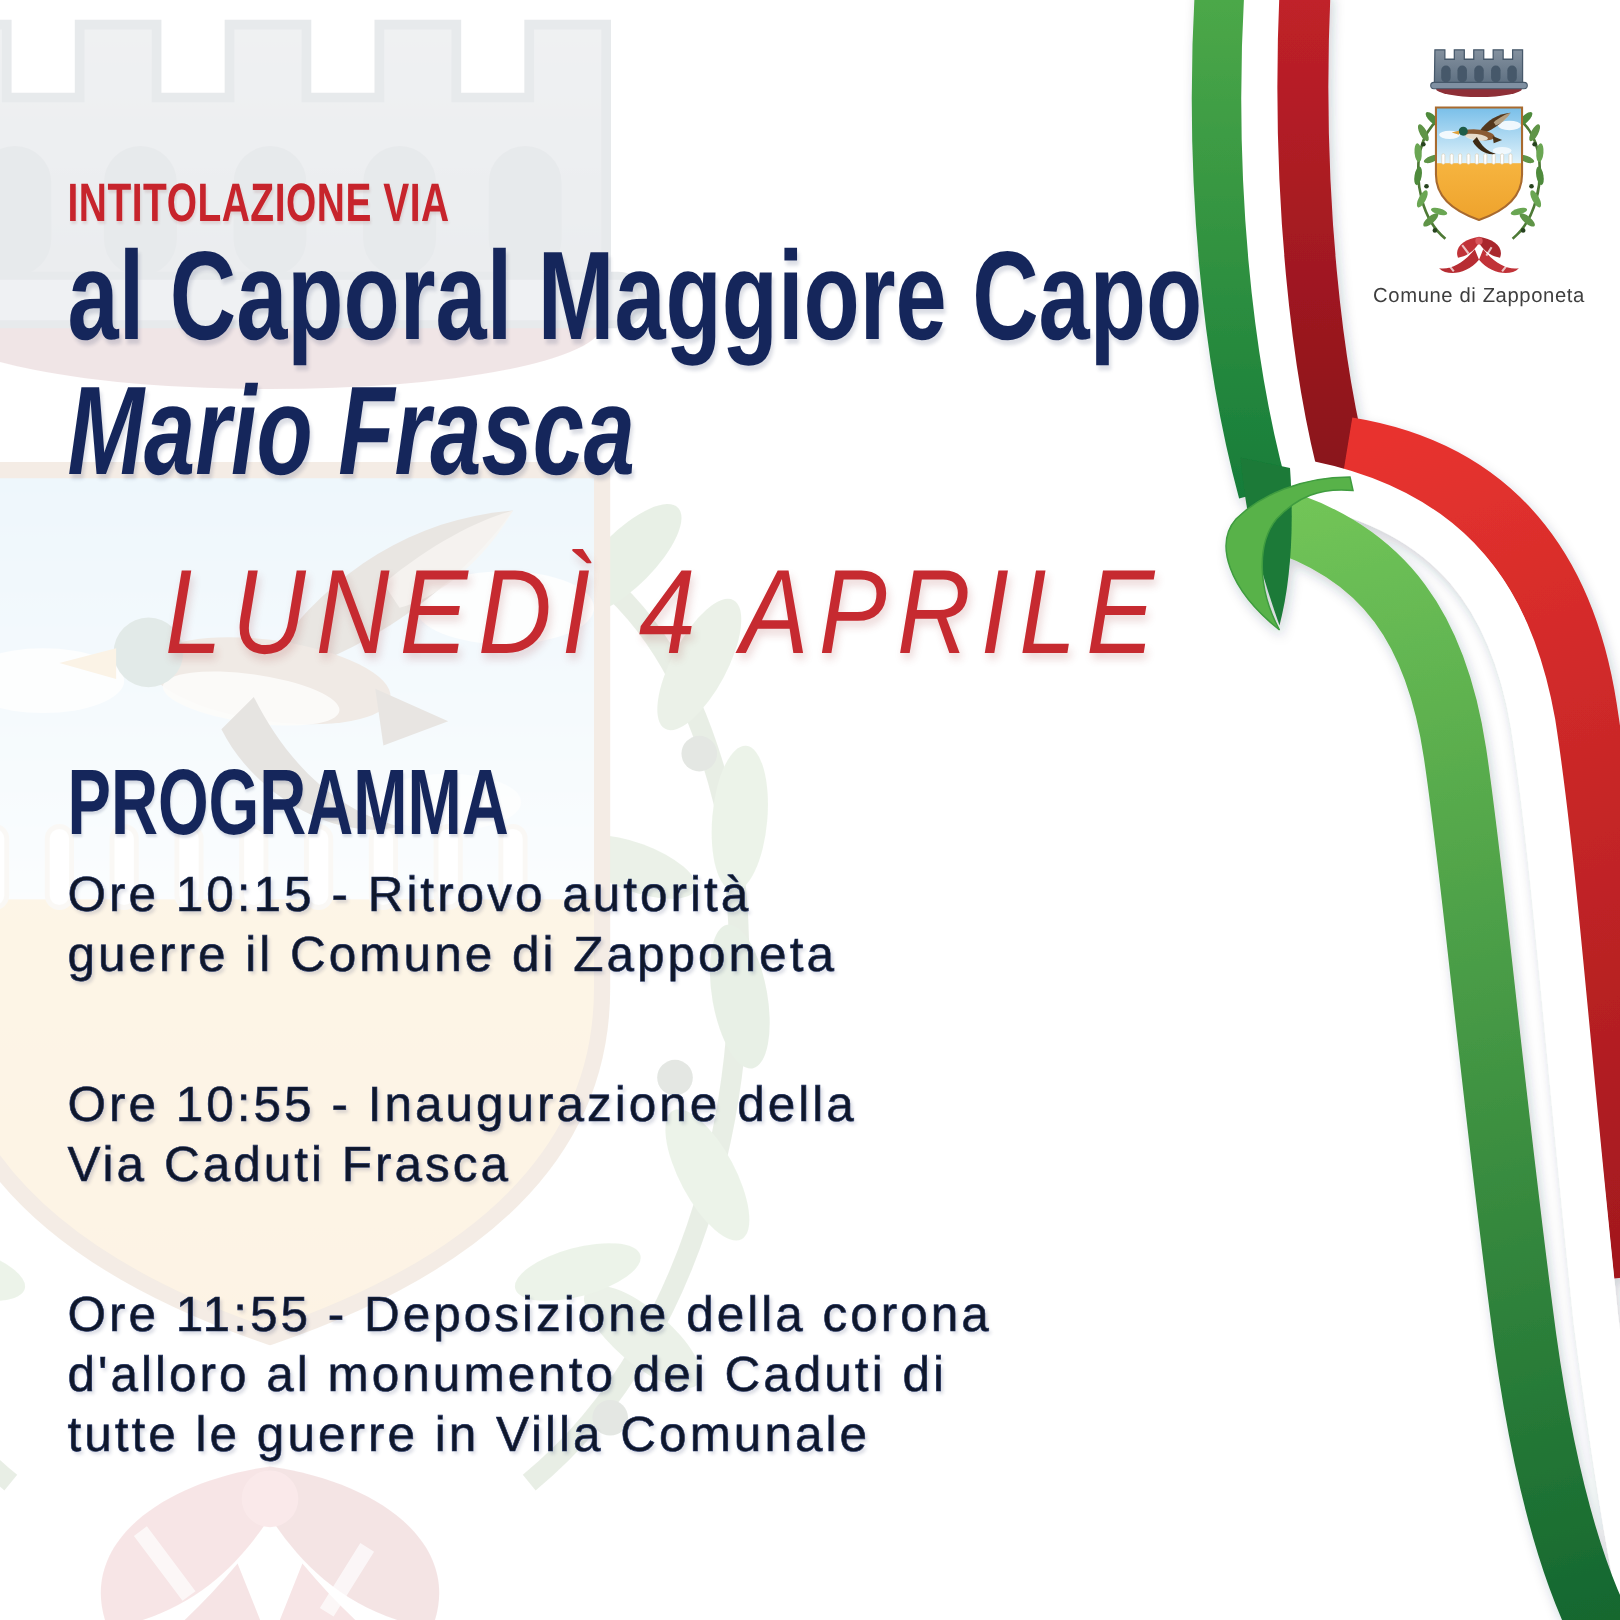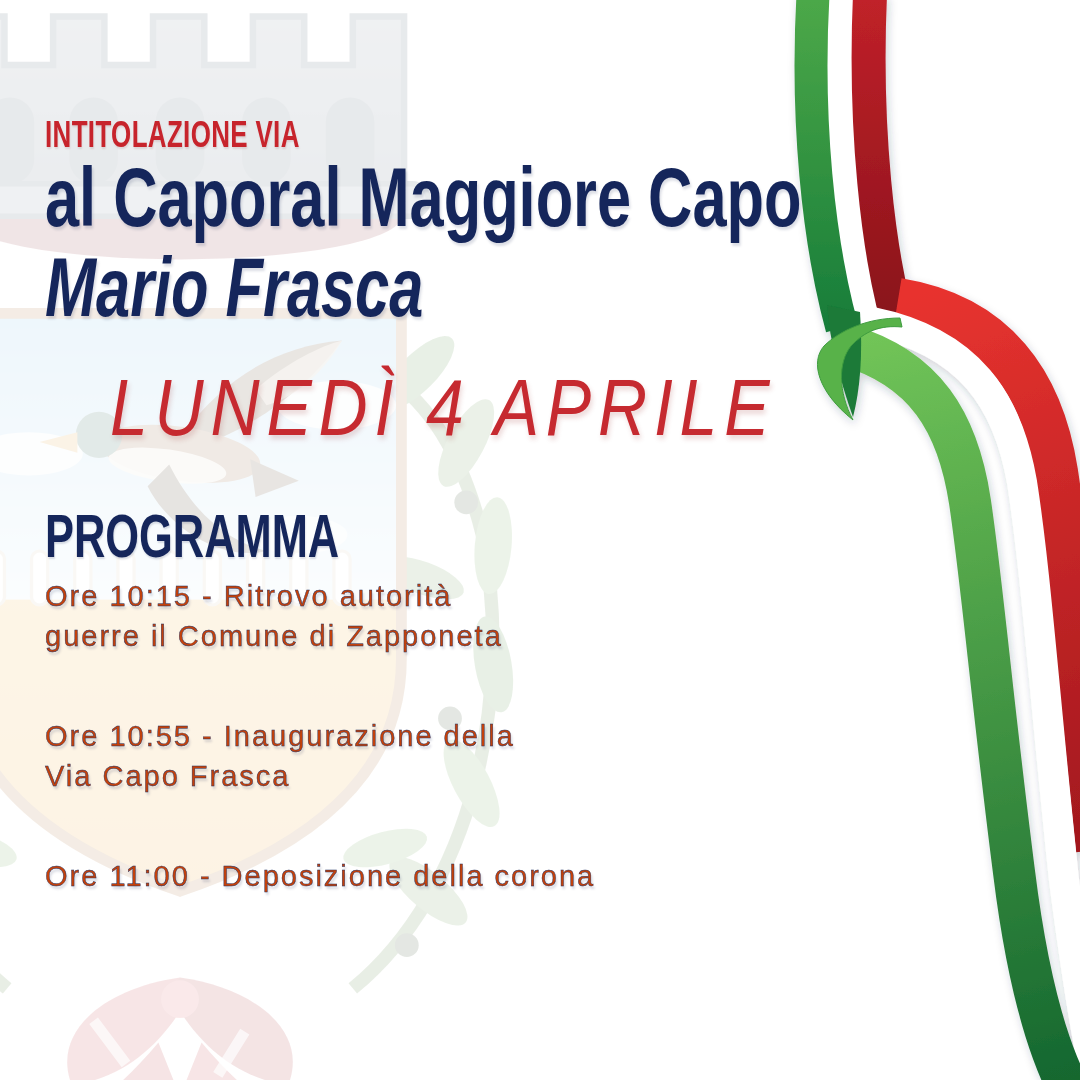--- a/index.html
+++ b/index.html
@@ -39,21 +39,21 @@
     white-space:nowrap;text-shadow:2px 4px 6px rgba(150,40,40,0.18);
   }
   .program-heading{
     position:absolute;left:45px;top:500px;font-size:62px;font-weight:700;
     color:#15265B;transform:scaleX(0.70);
     text-shadow:1px 2px 2px rgba(20,35,80,0.15);
   }
   .program{position:absolute;left:45px;top:576px;width:720px;}
   .program-item{margin-bottom:60px;}
   .program-line{
-    font-size:29px;line-height:40px;color:#c2410c;letter-spacing:2px;
+    font-size:33px;line-height:40px;color:#0f172a;letter-spacing:2px;
     -webkit-text-stroke:0.4px #1D2F63;
     text-shadow:1.5px 2.5px 2.5px rgba(25,40,90,0.18);
     white-space:nowrap;
   }
 </style>
 </head>
 <body>
 
 <svg style="position:absolute;width:0;height:0" aria-hidden="true">
   <defs>
@@ -179,37 +179,45 @@
       <path d="M898,300 C996,316 1042,382 1056,472 C1070,562 1082,700 1098,850" stroke="url(#gLowRed)" stroke-width="44" fill="none"></path>
       <path d="M872,322 C970,342 1008,402 1022,482 C1036,572 1044,690 1064,880 C1075,965 1084,1020 1092,1062" stroke="#ffffff" stroke-width="30" fill="none"></path>
       <path d="M846,345 C925,368 958,422 970,502 C982,582 992,700 1014,872 C1028,985 1050,1055 1072,1095" stroke="url(#gLowGreen)" stroke-width="42" fill="none"></path>
 
       <path d="M827,305 L860,312 C863,355 860,390 853,417 C840,380 830,344 827,305 Z" fill="#1A7A37"></path>
 
       <path d="M900,318 C868,318 840,330 824,346 C810,362 818,392 853,420 C838,392 838,362 851,346 C865,331 880,325 902,327 Z" fill="#58B24A" stroke="#3F9C3F" stroke-width="1"></path>
     </g>
   </svg>
 
+  <div class="crest-badge">
+    <svg viewBox="0 0 200 250">
+        <use href="#crest"></use>
+      </svg>
+    <div class="label">Comune di Zapponeta</div>
+  </div>
 
   <div class="kicker cond">INTITOLAZIONE VIA</div>
   <div class="title cond">
     <span class="line1">al Caporal Maggiore Capo</span><br>
     <span class="line2">Mario Frasca</span>
   </div>
 
   <div class="event-date">LUNEDÌ 4 APRILE</div>
 
   <div class="program-heading cond">PROGRAMMA</div>
   <div class="program">
     <div class="program-item">
       <div class="program-line">Ore 10:15 - Ritrovo autorità</div>
       <div class="program-line">guerre il Comune di Zapponeta</div>
     </div>
     <div class="program-item">
       <div class="program-line">Ore 10:55 - Inaugurazione della</div>
-      <div class="program-line">Via Capo Frasca</div>
+      <div class="program-line">Via Caduti Frasca</div>
     </div>
     <div class="program-item">
-      <div class="program-line">Ore 11:00 - Deposizione della corona</div>
+      <div class="program-line">Ore 11:55 - Deposizione della corona</div>
+      <div class="program-line">d'alloro al monumento dei Caduti di</div>
+      <div class="program-line">tutte le guerre in Villa Comunale</div>
     </div>
   </div>
 
 </div>
 
 </body></html>

